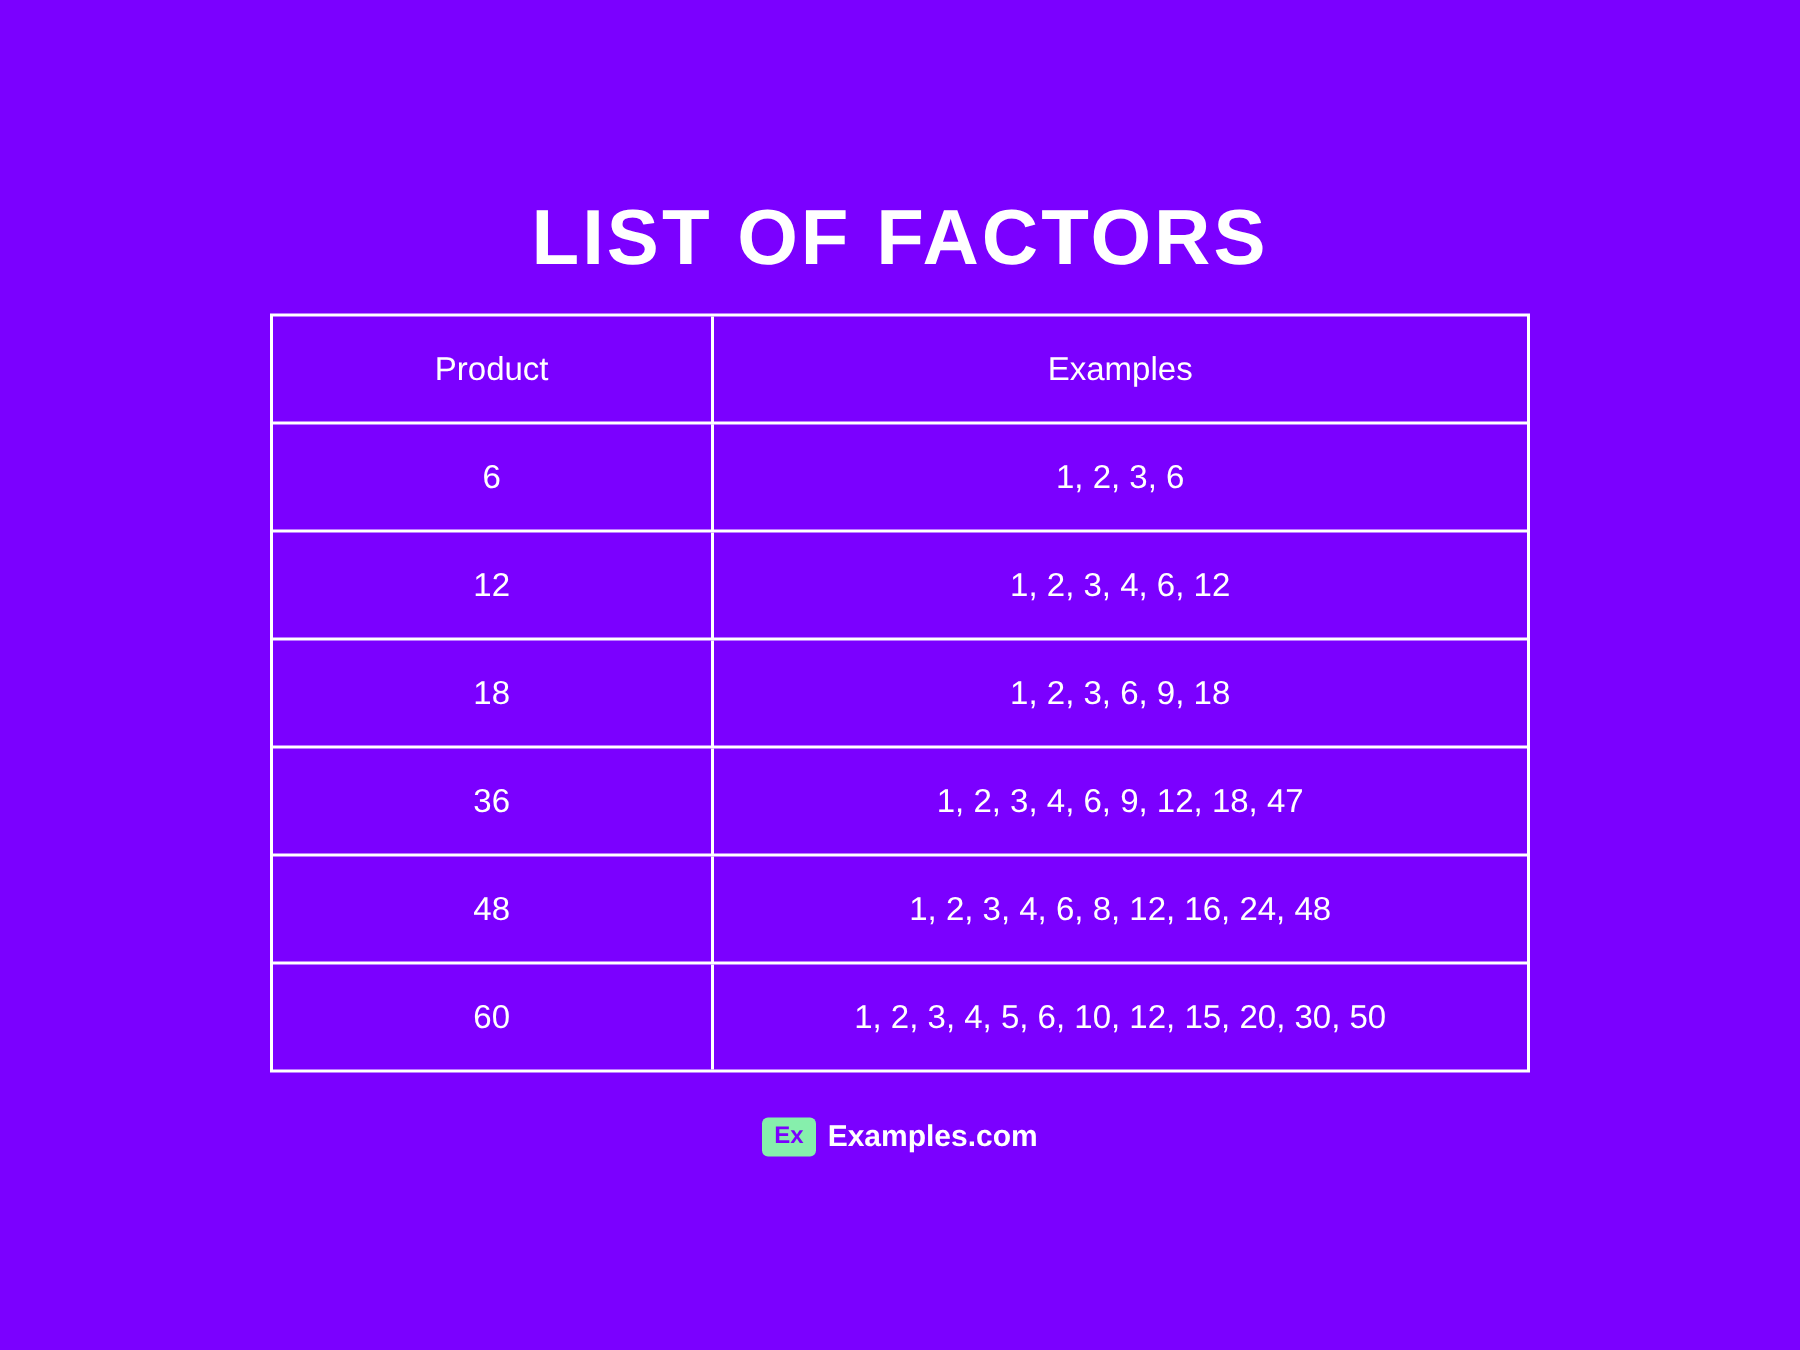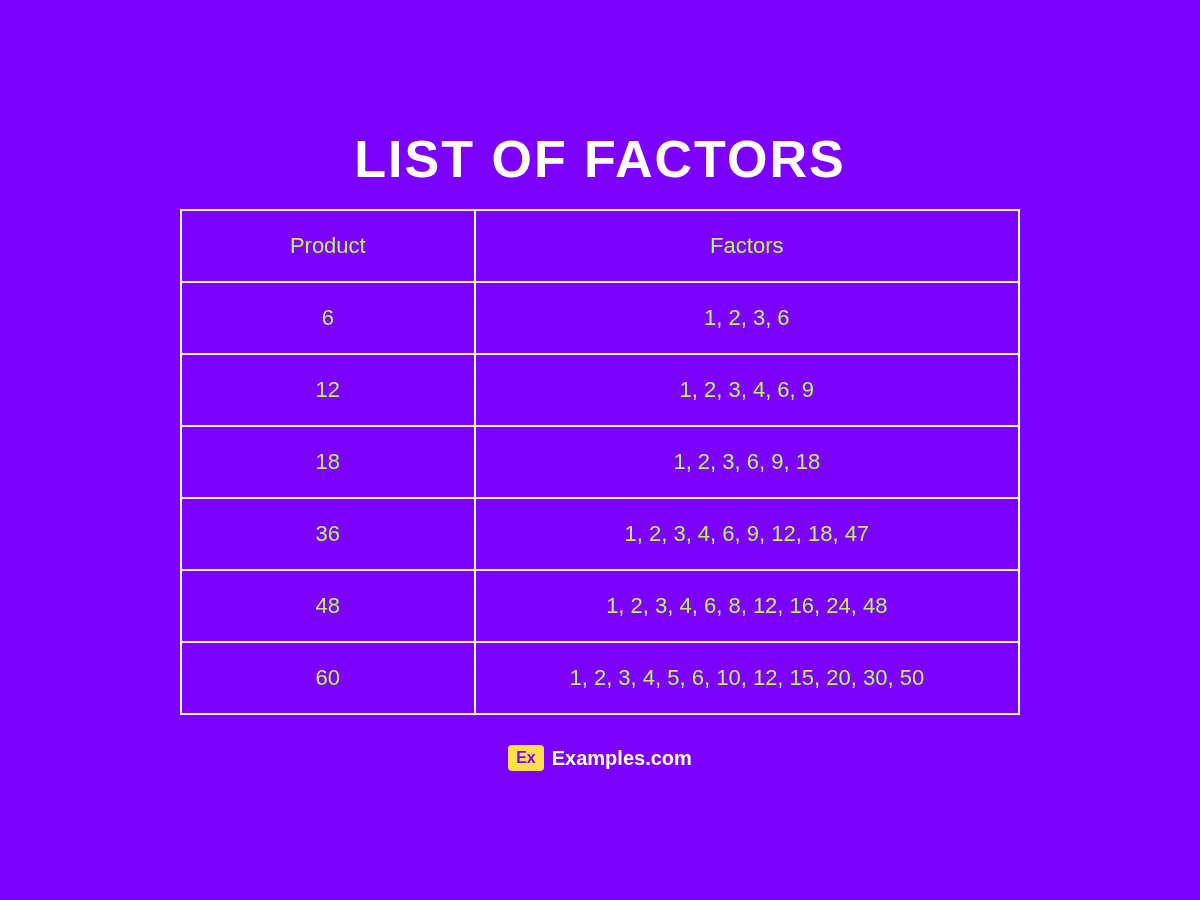--- a/index.html
+++ b/index.html
@@ -30,21 +30,21 @@
     }
 
     .table-container {
       width: 840px;
       border: 2px solid #FFFFFF;
     }
 
     table {
       width: 100%;
       border-collapse: collapse;
-      color: #bef264;
+      color: #ffffff;
     }
 
     thead tr th {
       font-size: 22px;
       font-weight: 400;
       padding: 22px 20px;
       text-align: center;
       border-bottom: 2px solid #FFFFFF;
     }
 
@@ -73,50 +73,50 @@
       margin-top: 30px;
       display: flex;
       align-items: center;
       gap: 8px;
       color: #FFFFFF;
       font-size: 20px;
       font-weight: 600;
     }
 
     .footer-logo {
-      background-color: #fde047;
+      background-color: #86efac;
       color: #7B00FF;
       font-weight: 900;
       font-size: 16px;
       padding: 4px 8px;
       border-radius: 4px;
       letter-spacing: 0;
     }
   </style>
 </head>
 <body>
 
 <h1 class="page-title">LIST OF FACTORS</h1>
 
 <div class="table-container">
   <table>
     <thead>
       <tr>
         <th>Product</th>
-        <th>Factors</th>
+        <th>Examples</th>
       </tr>
     </thead>
     <tbody id="table-body">
     <tr>
           <td>6</td>
           <td>1, 2, 3, 6</td>
         </tr>
         <tr>
           <td>12</td>
-          <td>1, 2, 3, 4, 6, 9</td>
+          <td>1, 2, 3, 4, 6, 12</td>
         </tr>
         <tr>
           <td>18</td>
           <td>1, 2, 3, 6, 9, 18</td>
         </tr>
         <tr>
           <td>36</td>
           <td>1, 2, 3, 4, 6, 9, 12, 18, 47</td>
         </tr>
         <tr>

